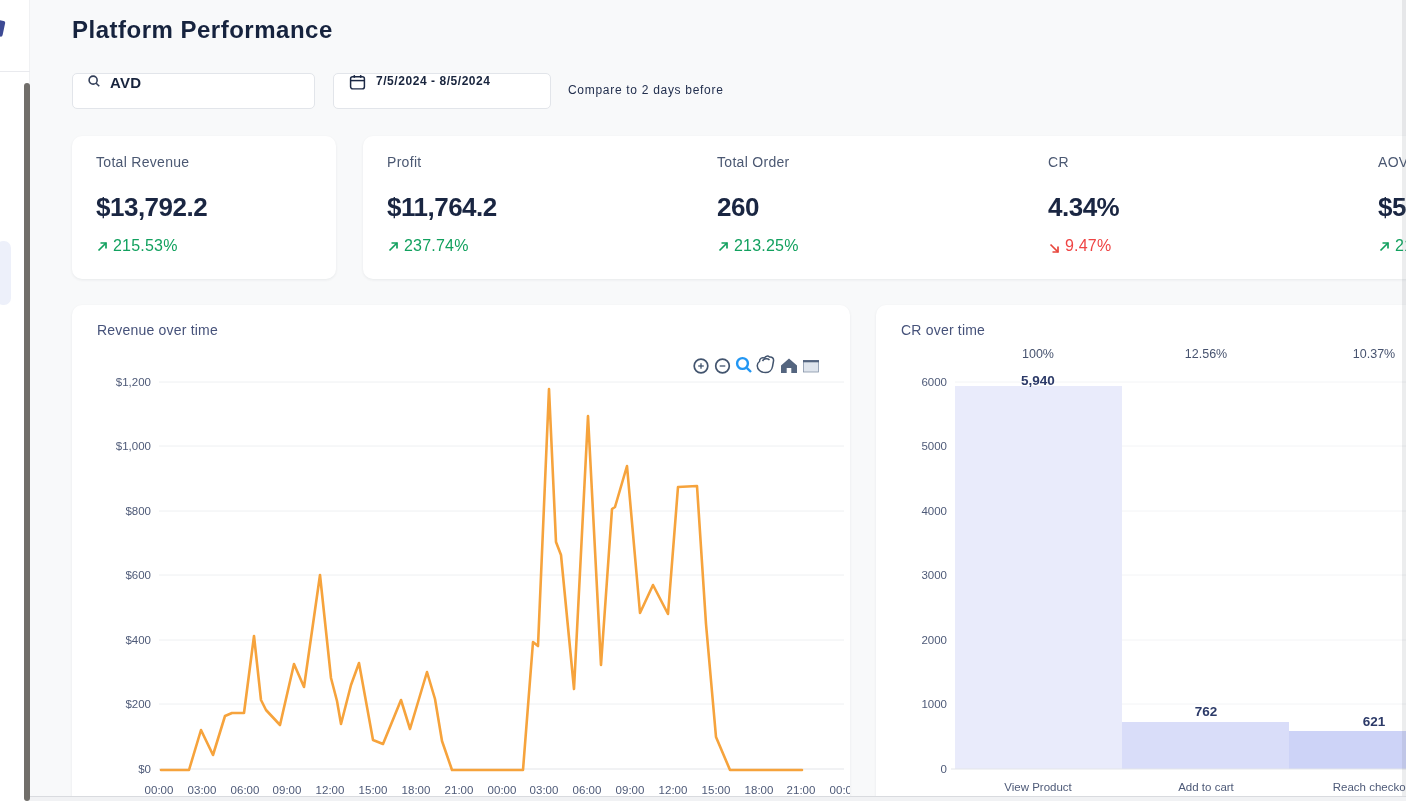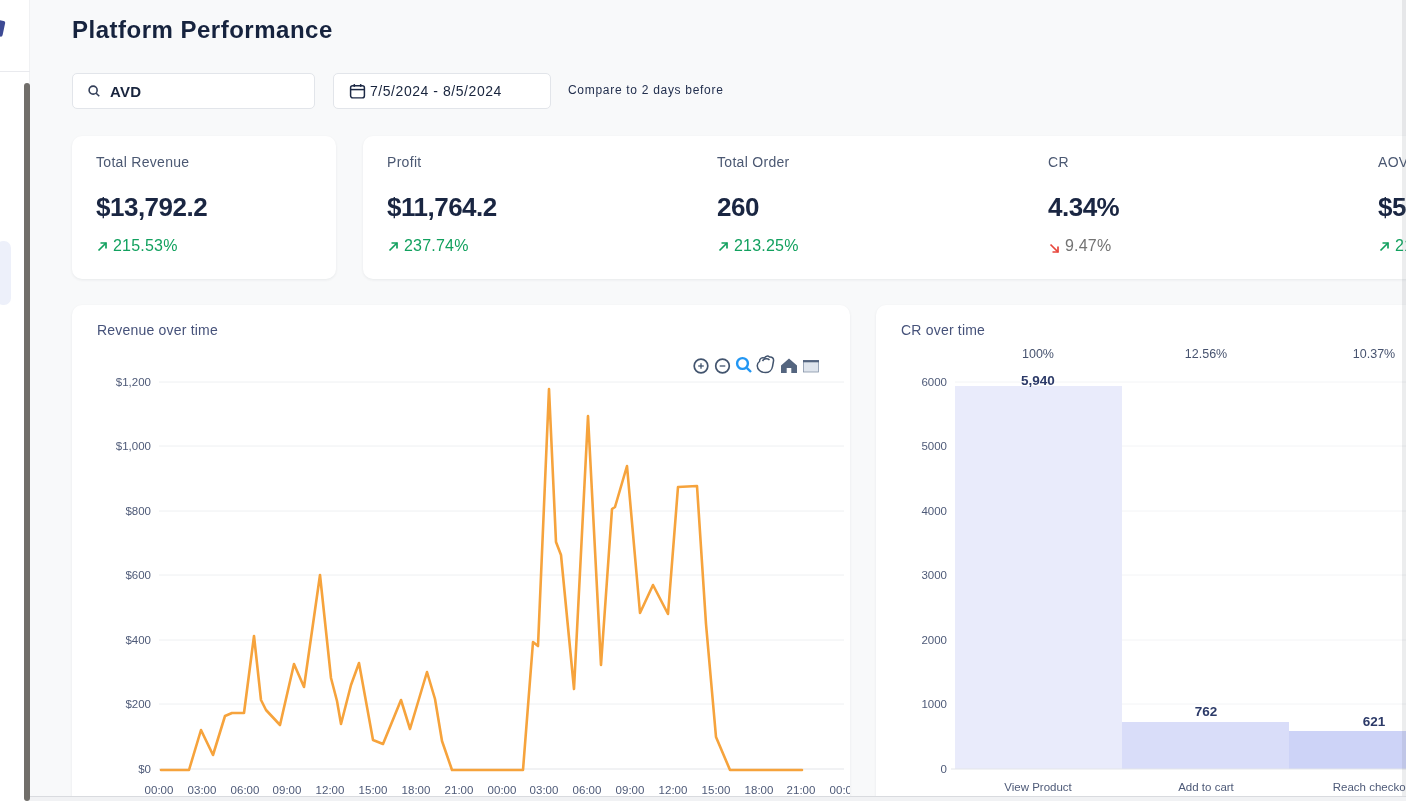--- a/index.html
+++ b/index.html
@@ -5,34 +5,34 @@
   * { margin:0; padding:0; box-sizing:border-box; }
   html,body { width:1406px; height:801px; overflow:hidden; font-family:"Liberation Sans", sans-serif; }
   body { background:#f8f9fa; position:relative; }
   .sidebar { position:absolute; left:0; top:0; width:30px; height:801px; background:#ffffff; border-right:1px solid #f0f1f3; }
   .sb-divider { position:absolute; left:0; top:71px; width:30px; height:1px; background:#e9eaee; }
   .sb-logo { position:absolute; left:-7px; top:20px; width:11px; height:16px; background:#3d4a94; border-radius:2px; transform:rotate(12deg); }
   .sb-active { position:absolute; left:-4px; top:241px; width:15px; height:64px; background:#edf0fa; border-radius:7px; }
   .sb-scroll { position:absolute; left:24px; top:83px; width:5.5px; height:718px; background:#716e6a; border-radius:3px; }
   .content { position:absolute; left:30px; top:0; width:1376px; height:669px; background:#f8f9fa; }
   h1 { position:absolute; left:42px; top:16px; font-size:24px; font-weight:700; color:#16233e; letter-spacing:0.5px; }
-  .inp { position:absolute; top:73px; height:36px; background:#fff; border:1px solid #e2e5ea; border-radius:5px; display:flex; align-items:center; }
+  .inp { position:absolute; top:73px; height:36px; background:#fff; border:1px solid #e2e5ea; border-radius:5px; display:flex; }
   .inp-search { left:42px; width:243px; padding-left:14px; }
   .inp-date { left:303px; width:218px; padding-left:15px; }
   .inp span { font-size:15px; color:#18243d; margin-left:9px; font-weight:600; letter-spacing:0.3px;}
-  .inp-date span { font-size:14px; font-weight:400; margin-left:4px; letter-spacing:0.55px;}
+  .inp-date span { font-size:12px; font-weight:700; margin-left:10px; letter-spacing:0.55px;}
   .compare { position:absolute; left:538px; top:83px; font-size:12px; color:#222f4e; letter-spacing:0.7px; }
   .card { position:absolute; top:136px; background:#fff; border-radius:10px; box-shadow:0 1px 3px rgba(16,24,40,.07); }
   .card1 { left:42px; width:264px; height:143px; }
   .card2 { left:333px; width:1330px; height:143px; }
   .stat { position:absolute; top:0; width:320px; }
   .stat .lbl { position:absolute; left:0; top:18px; font-size:14px; color:#4b5872; letter-spacing:0.3px; }
   .stat .val { position:absolute; left:0; top:56px; font-size:26px; font-weight:700; color:#1a2642; letter-spacing:-0.5px;text-align:center; }
   .stat .chg { position:absolute; left:0; top:101px; font-size:16px; font-weight:500; color:#12a15f; display:flex; align-items:center; letter-spacing:0.2px; }
-  .stat .chg.red { color:#737373;align-items:flex-end; }
+  .stat .chg.red { color:#ef4444;align-items:flex-end; }
   .stat .chg svg { margin-right:4px; }
   .panel { position:absolute; top:305px; background:#fff; border-radius:10px; box-shadow:0 1px 3px rgba(16,24,40,.07); }
   .panel-l { left:42px; width:778px; height:560px; }
   .panel-r { left:846px; width:780px; height:560px; }
   .ptitle { position:absolute; left:25px; top:17px; font-size:14px; font-weight:400; color:#46527a; letter-spacing:0.2px; }
   .bottombar { position:absolute; left:0px; top:796px; width:1376px; height:5px; background:#f1f2f4; border-top:1px solid #d9dbdf; }
 </style>
 </head>
 <body>
 <div class="content">

